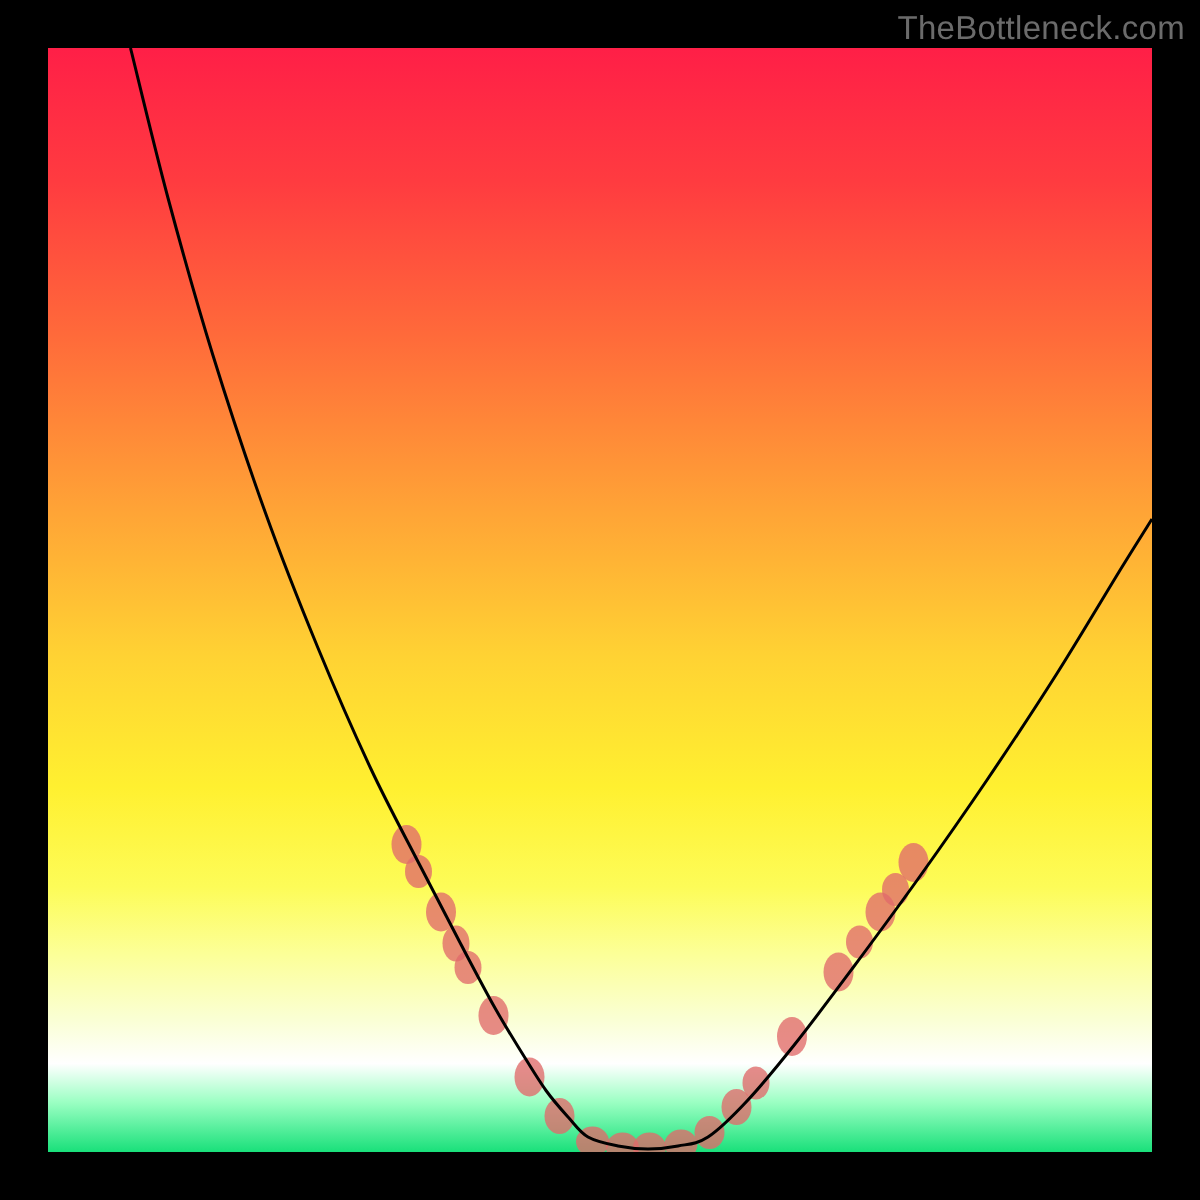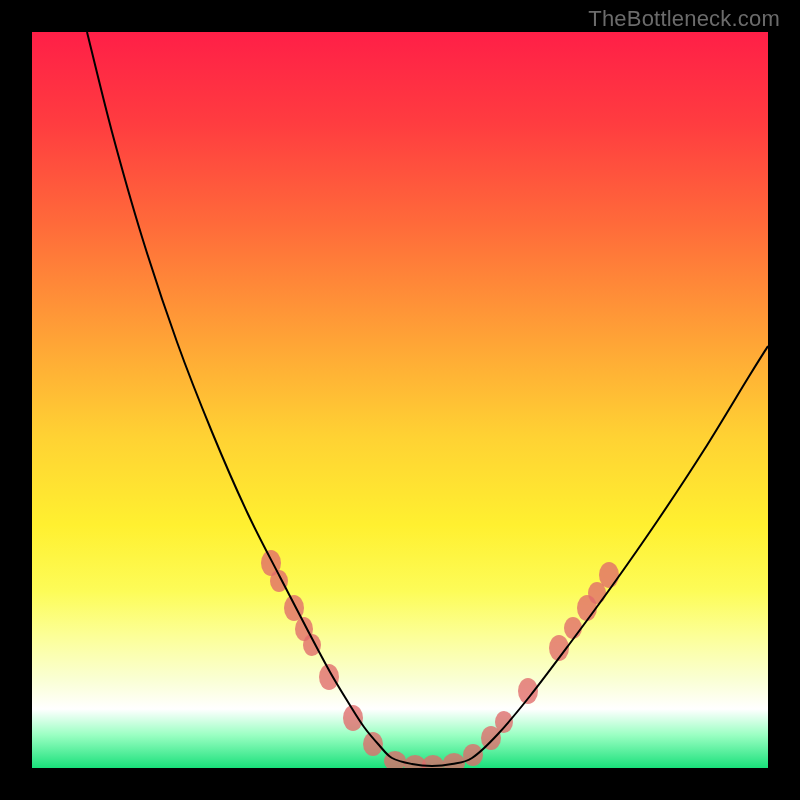--- a/index.html
+++ b/index.html
@@ -27,21 +27,21 @@
       #fdfc58 76%,
       #fcff97 82%,
       #faffd4 88%,
       #ffffff 92%,
       #9bffc3 95.5%,
       #19e07a 100%);
   }
   .watermark {
     position: absolute;
     top: 6px;
-    right: 20px;
+    right: 10px;
     color: #6b6b6b;
     font-size: 22px;
     font-weight: 500;
     letter-spacing: 0.2px;
     user-select: none;
   }
   svg.curves {
     position: absolute;
     left: 0;
     top: 0;

